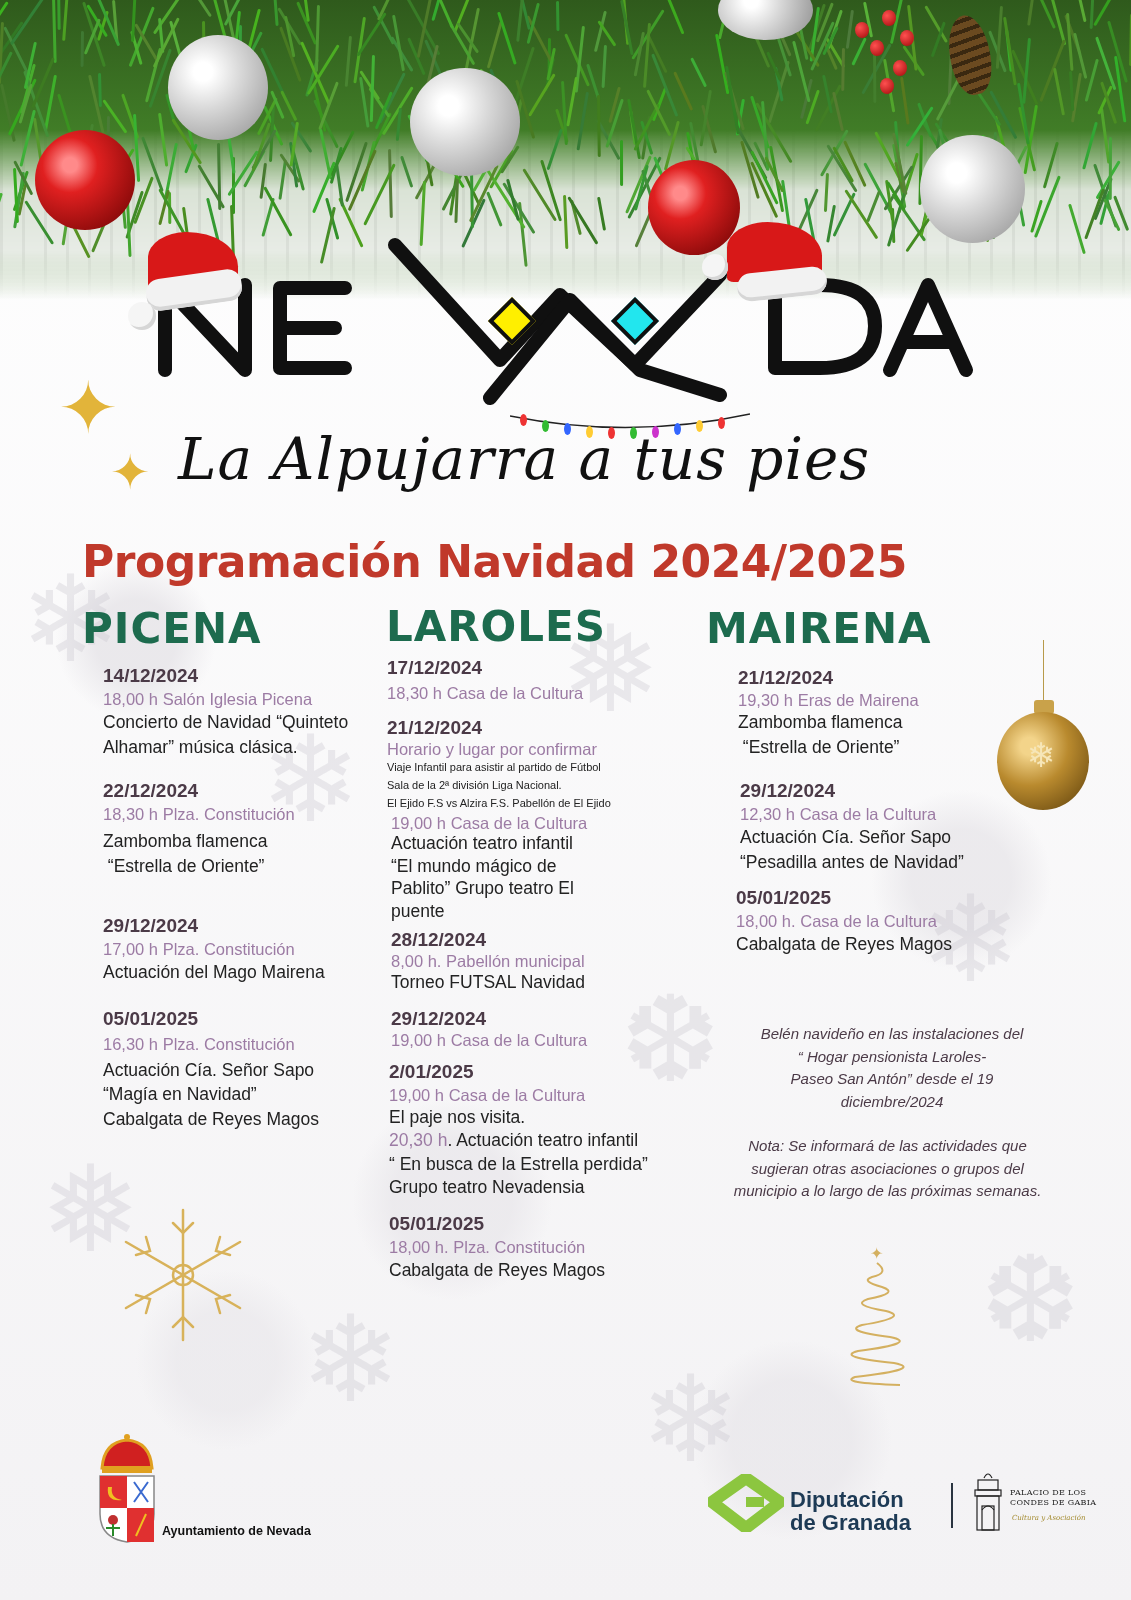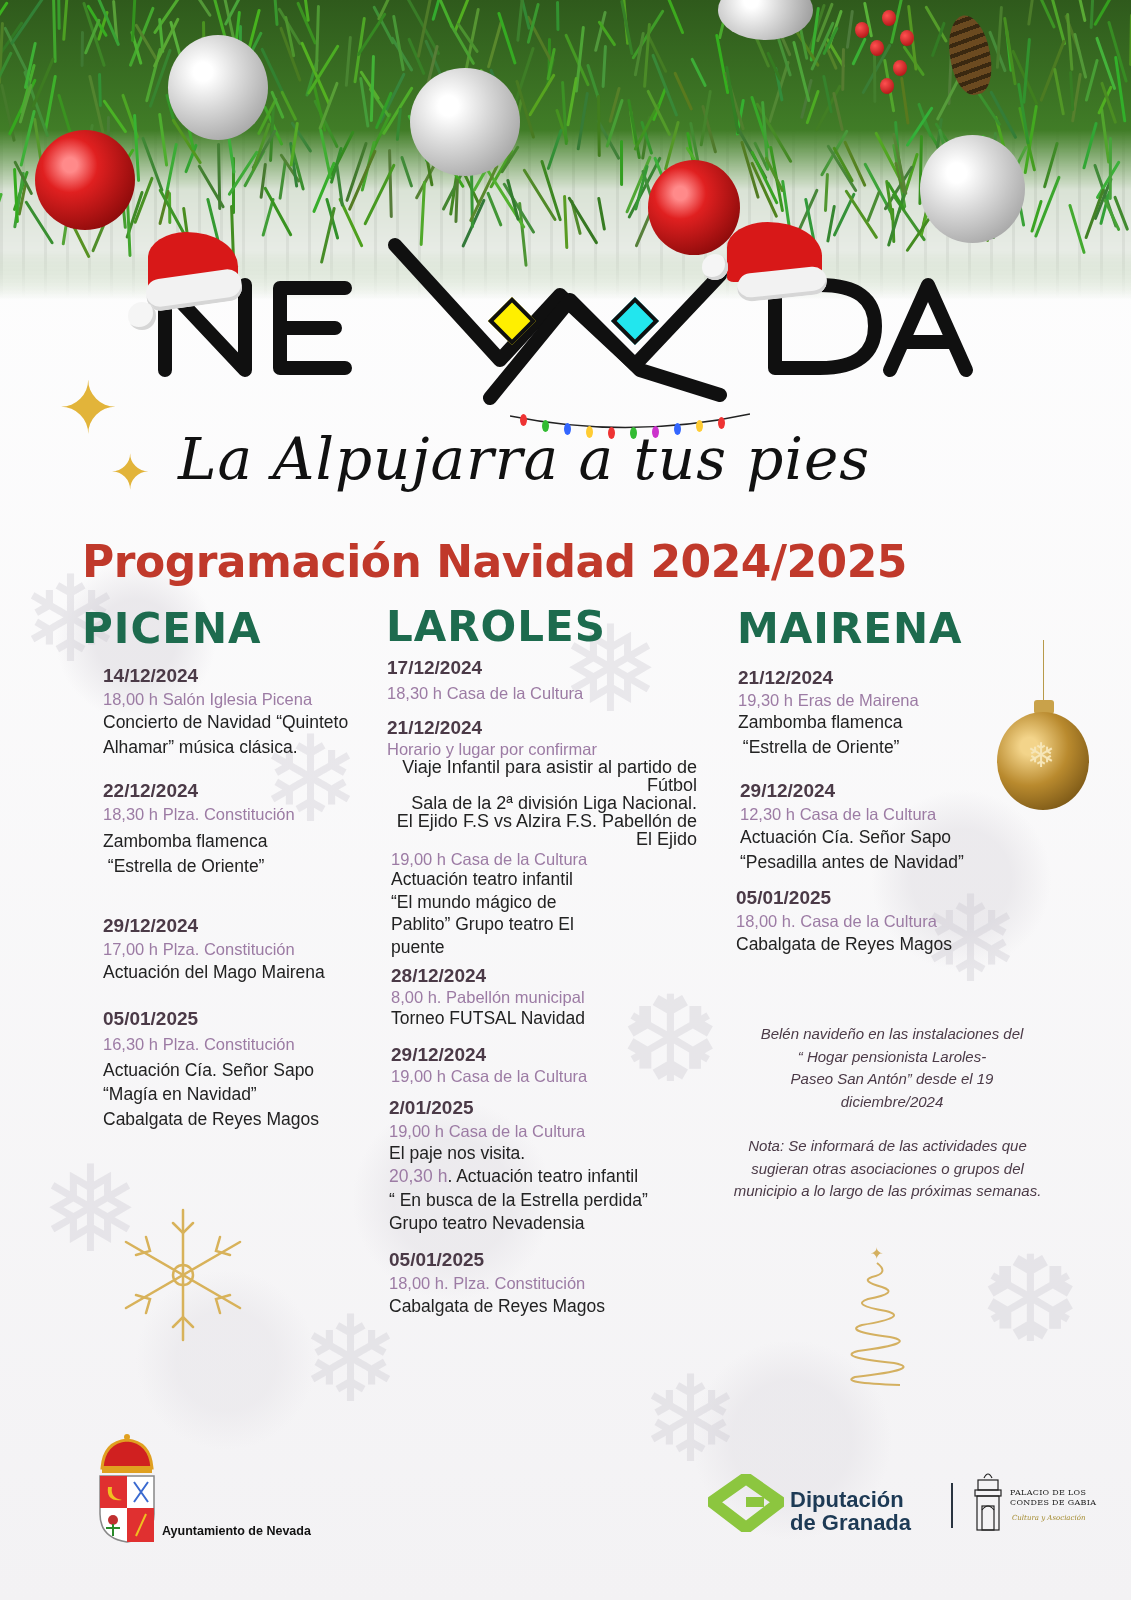--- a/index.html
+++ b/index.html
@@ -71,21 +71,21 @@
   }
   .col-title {
     position: absolute; font-family: "DejaVu Sans", sans-serif; font-weight: 900; font-size: 42px;
     color: #1d6b4e; letter-spacing: 1px; white-space: nowrap;
   }
   .col { position: absolute; }
   .ev { margin-bottom: 14px; }
   .ev-date { font-weight: 700; font-size: 19px; color: #4b3a47; line-height: 24px; }
   .ev-time { font-size: 16.5px; color: #9c7ba4; line-height: 22px; white-space: nowrap; }
   .ev-desc { font-size: 17.5px; color: #222; line-height: 24.5px; }
-  .ev-desc.small { font-size: 18px; line-height: 18px; text-align: right; }
+  .ev-desc.small { font-size: 11px; line-height: 18px; }
   .ev-desc .u { text-decoration: underline; }
   .ev-desc .t { color: #9c7ba4; }
   .note {
     position: absolute; font-style: italic; color: #4b3a47; font-size: 15px; line-height: 22.5px; text-align: center;
   }
 
   
   .coa { position: absolute; left: 96px; top: 1432px; width: 62px; height: 112px; }
   .ayto-label { position: absolute; left: 162px; top: 1524px; font-weight: 700; font-size: 12.5px; color: #111; white-space: nowrap; }
   .dip-mark { position: absolute; left: 708px; top: 1474px; width: 76px; height: 58px; }
@@ -597,21 +597,21 @@
 
 <span class="sparkle" style="left:58px;top:372px;font-size:72px;">✦</span>
 <span class="sparkle" style="left:110px;top:448px;font-size:48px;">✦</span>
 
 <div class="tagline">La Alpujarra a tus pies</div>
 
 <div class="prog-title">Programación Navidad 2024/2025</div>
 
 <div class="col-title" style="left:82px;top:604px;">PICENA</div>
 <div class="col-title" style="left:386px;top:602px;">LAROLES</div>
-<div class="col-title" style="left:737px;top:604px;">MAIRENA</div>
+<div class="col-title" style="left:706px;top:604px;">MAIRENA</div>
 
 <div class="col" style="left:80px;top:664px;width:290px;margin-left:23px;">
   <div class="ev">
     <div class="ev-date">14/12/2024</div>
     <div class="ev-time">18,00 h  Salón Iglesia Picena</div>
     <div class="ev-desc">
       <div>Concierto de Navidad “Quinteto</div>
       <div>Alhamar” música clásica.</div>
     </div>
   </div>

